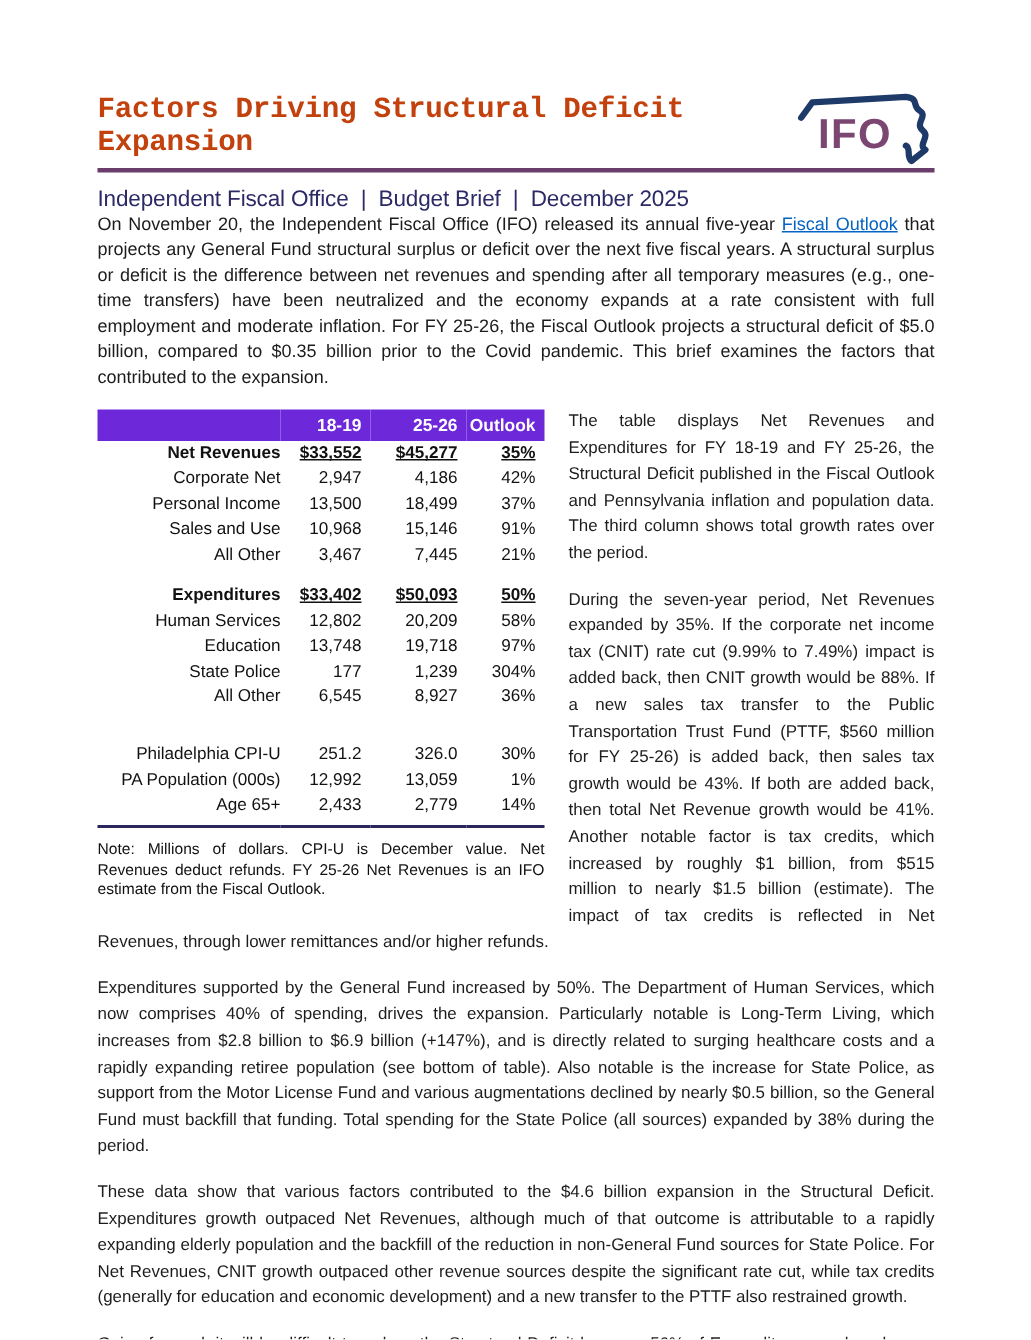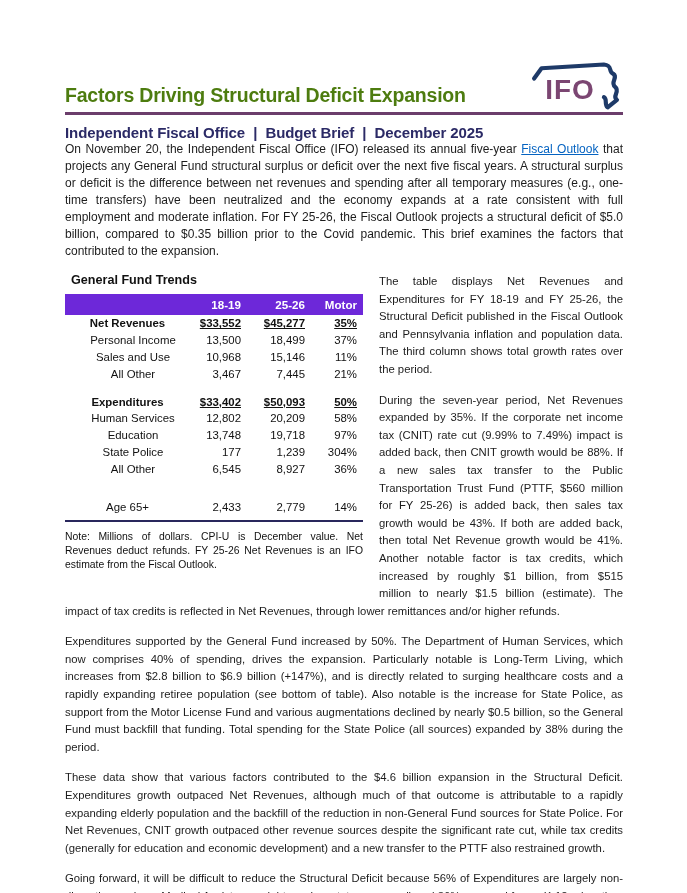--- a/index.html
+++ b/index.html
@@ -5,27 +5,27 @@
   html,body{margin:0;padding:0;background:#ffffff;}
   .page{
     width:687px;height:893px;background:#ffffff;overflow:hidden;
     font-family:"Liberation Sans","DejaVu Sans",sans-serif;color:#1c1c1c;
     position:relative;box-sizing:border-box;
     padding:52px 64px 0 65px;
   }
   
   .title-row{display:flex;align-items:flex-end;justify-content:space-between;}
   .doc-title{
-    font-size:19.5px;font-weight:bold;color:#4d7c0f;letter-spacing:-0.2px;
-    line-height:1.1;margin:0;
+    font-size:19.5px;font-weight:bold;color:#c2410c;letter-spacing:-0.2px;
+    line-height:1.1;margin:0;font-family:Liberation Mono, monospace;
   }
   .logo{width:94px;height:54px;flex:0 0 auto;position:relative;top:6px;}
   .rule{height:3px;background:#6b3d6b;margin-top:6px;}
   .doc-subtitle{
-    font-size:15px;font-weight:bold;color:#2b2a66;margin-top:9px;letter-spacing:-0.1px;
+    font-size:15px;font-weight:normal;color:#2b2a66;margin-top:9px;letter-spacing:-0.1px;
   }
   
   p.body-par{
     font-size:12px;line-height:17px;text-align:justify;margin:0 0 13px 0;color:#1c1c1c;
   }
   .intro{margin-top:18px;}
   a.doclink{color:#0563c1;text-decoration:underline;cursor:pointer;}
   .two-col{margin-top:3px;}
   .two-col:after{content:"";display:block;clear:both;}
   .two-col p.body-par{font-size:11.3px;line-height:17.6px;margin-bottom:13px;}
@@ -33,21 +33,21 @@
   .table-float{float:left;width:298px;margin:0 16px 14px 0;}
   .tbl-heading{font-size:12.6px;font-weight:bold;color:#111;margin:0 0 7px 6px;}
   table.gft{width:100%;border-collapse:collapse;font-size:11.4px;color:#111;
     border-bottom:2.5px solid #29275c;}
   table.gft thead td{
     background:#6d28d9;color:#ffffff;font-weight:bold;
     padding:4px 6px 4px 0;text-align:right;font-size:11.6px;
   }
   table.gft thead td.lbl{padding-left:3px;text-align:left;}
   table.gft td{padding:2.4px 6px 2.4px 0;text-align:right;white-space:nowrap;}
-  table.gft td.lbl{text-align:center;padding-left:3px;padding-right:0;}
+  table.gft td.lbl{text-align:right;padding-left:3px;padding-right:0;}
   table.gft tr.sub td.lbl{padding-left:14px;}
   table.gft tr.total td{font-weight:bold;}
   table.gft tr.total td.num{text-decoration:underline;}
   table.gft tr.deficit td{font-weight:bold;}
   table.gft tr.deficit td.red{color:#ee2f26;}
   table.gft tr.spacer td{padding:0;height:11px;}
   table.gft tr.lastrow td{padding-bottom:7px;}
   col.c-lbl{width:122px;}col.c-1{width:60px;}col.c-2{width:64px;}col.c-3{width:52px;}
   .tbl-note{
     font-size:10.4px;line-height:13.8px;text-align:justify;color:#111;
@@ -71,54 +71,59 @@
 
   <div class="rule"></div>
 
   <div class="doc-subtitle">Independent Fiscal Office&nbsp; |&nbsp; Budget Brief&nbsp; |&nbsp; December 2025</div>
 
   <p class="body-par intro"><span>On November 20, the Independent Fiscal Office (IFO) released its annual five-year </span><a class="doclink">Fiscal Outlook</a><span> that projects any General Fund structural surplus or deficit over the next five fiscal years. A structural surplus or deficit is the difference between net revenues and spending after all temporary measures (e.g., one-time transfers) have been neutralized and the economy expands at a rate consistent with full employment and moderate inflation. For FY 25-26, the Fiscal Outlook projects a structural deficit of $5.0 billion, compared to $0.35 billion prior to the Covid pandemic. This brief examines the factors that contributed to the expansion.</span></p>
 
   <div class="two-col">
 
     <div class="table-float">
-      <div class="tbl-heading">General Fund Trends</div>
       <table class="gft">
         <colgroup>
             <col class="c-lbl">
             <col class="c-1">
             <col class="c-2">
             <col class="c-3">
           </colgroup>
         <thead>
           <tr>
             <td class="lbl"></td>
             <td>18-19</td>
             <td>25-26</td>
-            <td>Motor</td>
+            <td>Outlook</td>
           </tr>
         </thead>
         <tbody>
           <tr class="total">
             <td class="lbl">Net Revenues</td>
             <td class="num">$33,552</td>
             <td class="num">$45,277</td>
             <td class="num">35%</td>
+          </tr>
+          <tr class="sub">
+            <td class="lbl">Corporate Net</td>
+            <td>2,947</td>
+            <td>4,186</td>
+            <td>42%</td>
           </tr>
           <tr class="sub">
             <td class="lbl">Personal Income</td>
             <td>13,500</td>
             <td>18,499</td>
             <td>37%</td>
           </tr>
           <tr class="sub">
             <td class="lbl">Sales and Use</td>
             <td>10,968</td>
             <td>15,146</td>
-            <td>11%</td>
+            <td>91%</td>
           </tr>
           <tr class="sub">
             <td class="lbl">All Other</td>
             <td>3,467</td>
             <td>7,445</td>
             <td>21%</td>
           </tr>
           <tr class="spacer">
               <td colspan="4"></td>
             </tr>
@@ -151,20 +156,32 @@
             <td>6,545</td>
             <td>8,927</td>
             <td>36%</td>
           </tr>
           <tr class="spacer">
               <td colspan="4"></td>
             </tr>
           <tr class="spacer">
               <td colspan="4"></td>
             </tr>
+          <tr class="stat">
+            <td class="lbl">Philadelphia CPI-U</td>
+            <td>251.2</td>
+            <td>326.0</td>
+            <td>30%</td>
+          </tr>
+          <tr class="stat">
+            <td class="lbl">PA Population (000s)</td>
+            <td>12,992</td>
+            <td>13,059</td>
+            <td>1%</td>
+          </tr>
           <tr class="stat lastrow">
             <td class="lbl">Age 65+</td>
             <td>2,433</td>
             <td>2,779</td>
             <td>14%</td>
           </tr>
         </tbody>
       </table>
       <p class="tbl-note">Note: Millions of dollars. CPI-U is December value. Net Revenues deduct refunds. FY 25-26 Net Revenues is an IFO estimate from the Fiscal Outlook.</p>
     </div>

